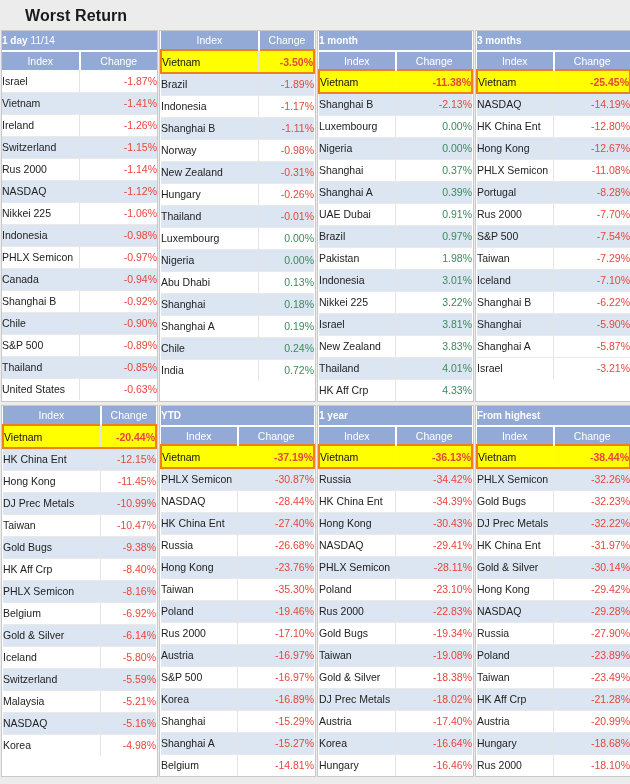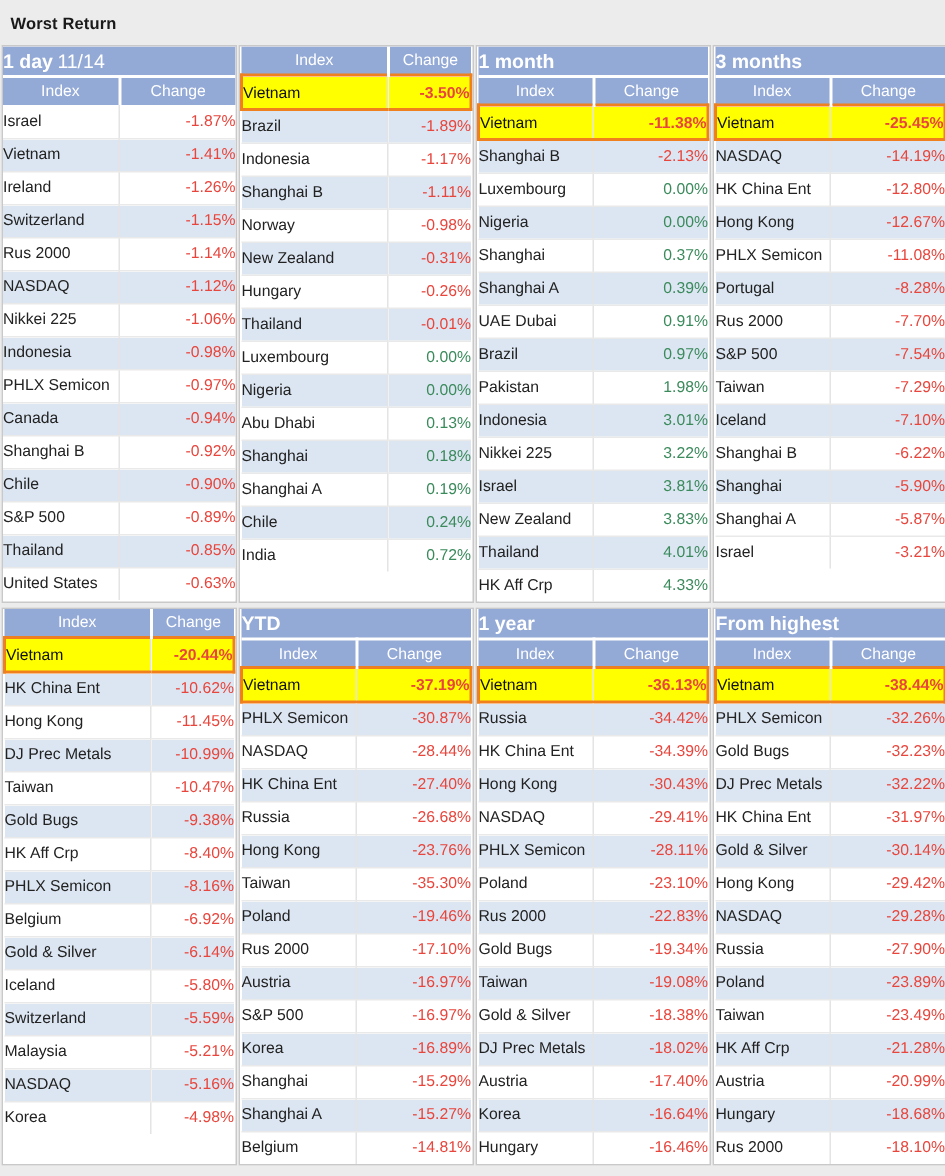--- a/index.html
+++ b/index.html
@@ -9,24 +9,24 @@
     background: #ececec;
     font-family: "Liberation Sans", sans-serif;
     overflow: hidden;
   }
   #page {
     width: 630px; height: 784px;
     position: relative;
     background: #ececec;
   }
   .page-title {
-    font-size: 11px;
+    font-size: 16px;
     font-weight: bold;
     color: #1a1a1a;
-    padding: 6px 0 0 7px;
+    padding: 6px 0 0 25px;
     height: 30px;
     line-height: 20px;
     letter-spacing: .1px;
   }
   .grid {
     display: grid;
     grid-template-columns: 157px 157px 157px 157px;
     column-gap: 1px;
     row-gap: 3px;
     padding: 0 1px;
@@ -38,21 +38,21 @@
   }
   table.tbl {
     width: 100%;
     border-collapse: collapse;
     table-layout: fixed;
   }
   table.tbl td, table.tbl th { padding: 0; }
   .cap-row th {
     background: #93a9d6;
     color: #ffffff;
-    font-size: 13px;
+    font-size: 10px;
     font-weight: bold;
     text-align: left;
     padding: 4px 0 4px 7px;
     height: 20px;
     border-bottom: 2px solid #ffffff;
     white-space: nowrap;
   }
   .cap-row th .sub {
     font-weight: normal;
     padding-left: 3px;
@@ -409,21 +409,21 @@
               <th style="width: 36%;">Change</th>
             </tr>
           </thead>
           <tbody>
             <tr class="odd hl">
               <td class="idx">Vietnam</td>
               <td class="chg neg">-20.44%</td>
             </tr>
             <tr class="even">
               <td class="idx">HK China Ent</td>
-              <td class="chg neg">-10.62%</td>
+              <td class="chg neg">-12.15%</td>
             </tr>
             <tr class="odd">
               <td class="idx">Hong Kong</td>
               <td class="chg neg">-11.45%</td>
             </tr>
             <tr class="even">
               <td class="idx">DJ Prec Metals</td>
               <td class="chg neg">-10.99%</td>
             </tr>
             <tr class="odd">

